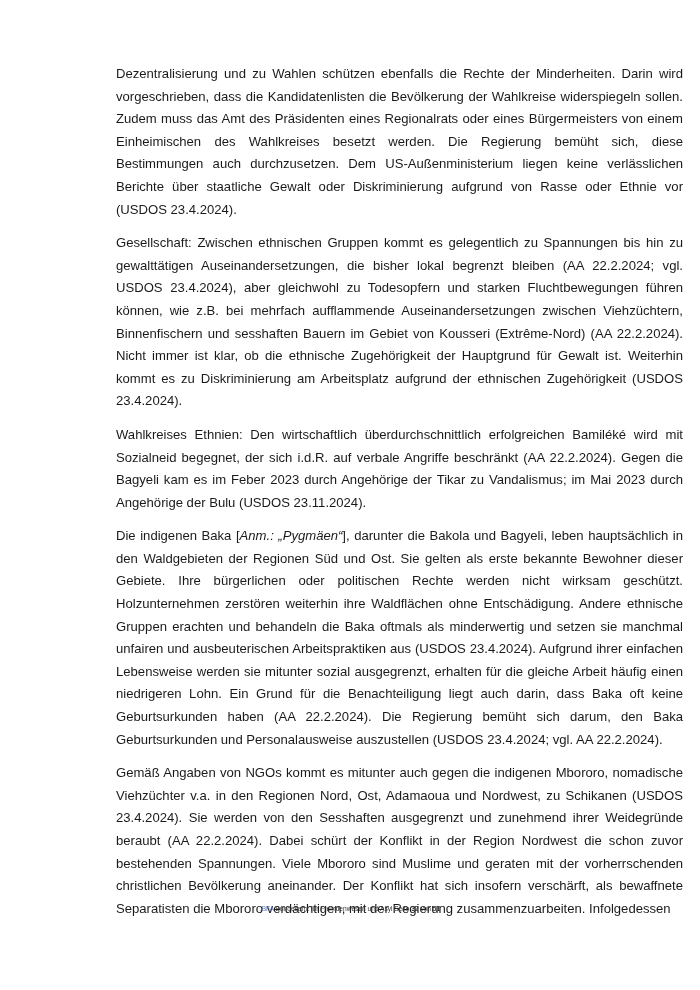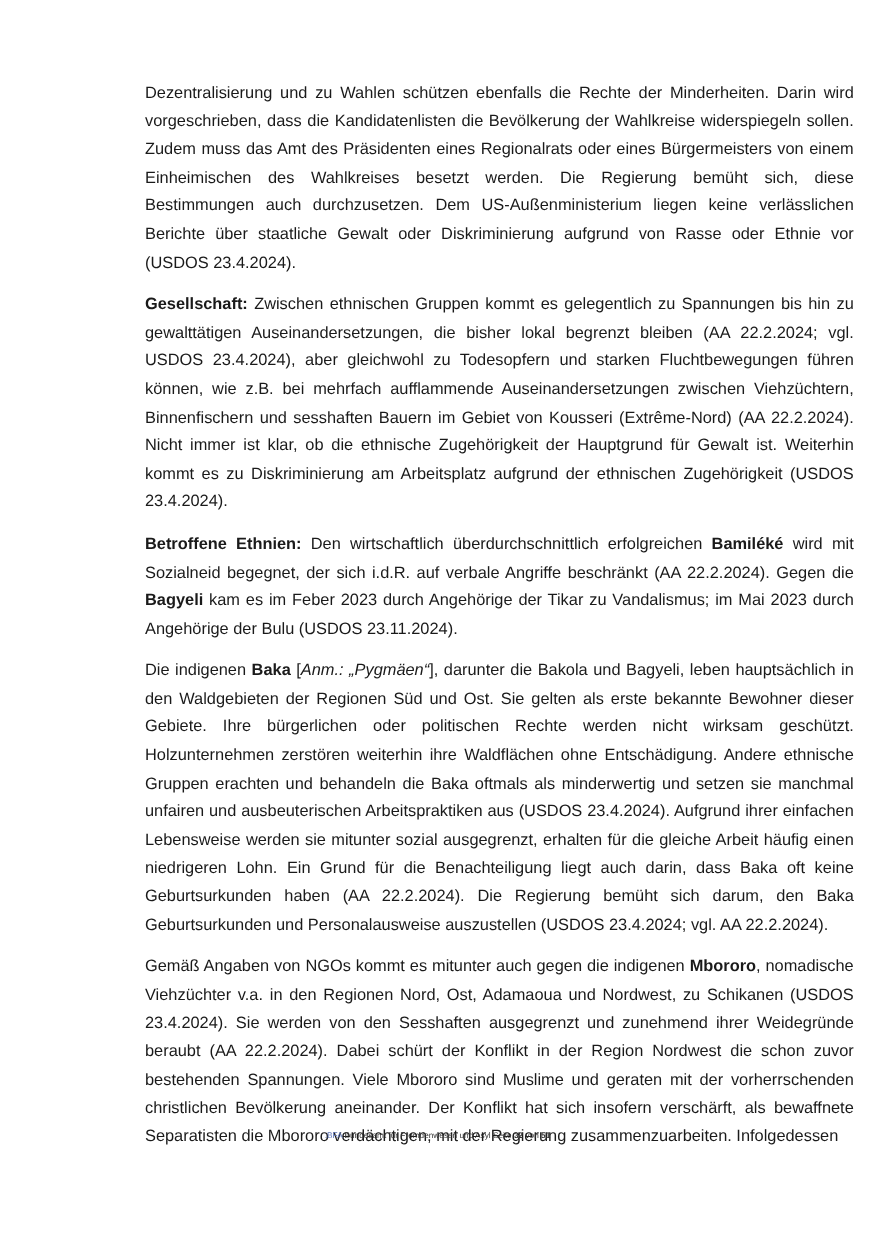--- a/index.html
+++ b/index.html
@@ -22,21 +22,21 @@
       width: 567px;
       margin-left: 37px;
     }
     .para {
       font-size: 13.1px;
       line-height: 22.6px;
       text-align: justify;
       margin: 0 0 11px 0;
       letter-spacing: 0;
     }
-    .para b { font-weight: bold; }
+    .para b { font-weight: normal; }
     .para i { font-style: italic; }
     .footer {
       position: absolute;
       left: 0;
       width: 700px;
       top: 905px;
       text-align: center;
       font-size: 6.6px;
       color: #333;
       font-family: "Liberation Sans", sans-serif;
@@ -50,21 +50,21 @@
 <div class="page-content">
   <p class="para">
     <span>Dezentralisierung und zu Wahlen schützen ebenfalls die Rechte der Minderheiten. Darin wird vorgeschrieben, dass die Kandidatenlisten die Bevölkerung der Wahlkreise widerspiegeln sollen. Zudem muss das Amt des Präsidenten eines Regionalrats oder eines Bürgermeisters von einem Einheimischen des Wahlkreises besetzt werden. Die Regierung bemüht sich, diese Bestimmungen auch durchzusetzen. Dem US-Außenministerium liegen keine verlässlichen Berichte über staatliche Gewalt oder Diskriminierung aufgrund von Rasse oder Ethnie vor (USDOS 23.4.2024).</span>
   </p>
 
   <p class="para">
     <b>Gesellschaft:</b><span> Zwischen ethnischen Gruppen kommt es gelegentlich zu Spannungen bis hin zu gewalttätigen Auseinandersetzungen, die bisher lokal begrenzt bleiben (AA 22.2.2024; vgl. USDOS 23.4.2024), aber gleichwohl zu Todesopfern und starken Fluchtbewegungen führen können, wie z.B. bei mehrfach aufflammende Auseinandersetzungen zwischen Viehzüchtern, Binnenfischern und sesshaften Bauern im Gebiet von Kousseri (Extrême-Nord) (AA 22.2.2024). Nicht immer ist klar, ob die ethnische Zugehörigkeit der Hauptgrund für Gewalt ist. Weiterhin kommt es zu Diskriminierung am Arbeitsplatz aufgrund der ethnischen Zugehörigkeit (USDOS 23.4.2024).</span>
   </p>
 
   <p class="para">
-    <b>Betroffene Ethnien:</b><span> Den wirtschaftlich überdurchschnittlich erfolgreichen </span><b>Bamiléké</b><span> wird mit Sozialneid begegnet, der sich i.d.R. auf verbale Angriffe beschränkt (AA 22.2.2024). Gegen die </span><b>Bagyeli</b><span> kam es im Feber 2023 durch Angehörige der Tikar zu Vandalismus; im Mai 2023 durch Angehörige der Bulu (USDOS 23.11.2024).</span>
+    <b>Wahlkreises Ethnien:</b><span> Den wirtschaftlich überdurchschnittlich erfolgreichen </span><b>Bamiléké</b><span> wird mit Sozialneid begegnet, der sich i.d.R. auf verbale Angriffe beschränkt (AA 22.2.2024). Gegen die </span><b>Bagyeli</b><span> kam es im Feber 2023 durch Angehörige der Tikar zu Vandalismus; im Mai 2023 durch Angehörige der Bulu (USDOS 23.11.2024).</span>
   </p>
 
   <p class="para">
     <span>Die indigenen </span><b>Baka</b><span> [</span><i>Anm.: „Pygmäen“</i><span>], darunter die Bakola und Bagyeli, leben hauptsächlich in den Waldgebieten der Regionen Süd und Ost. Sie gelten als erste bekannte Bewohner dieser Gebiete. Ihre bürgerlichen oder politischen Rechte werden nicht wirksam geschützt. Holzunternehmen zerstören weiterhin ihre Waldflächen ohne Entschädigung. Andere ethnische Gruppen erachten und behandeln die Baka oftmals als minderwertig und setzen sie manchmal unfairen und ausbeuterischen Arbeitspraktiken aus (USDOS 23.4.2024). Aufgrund ihrer einfachen Lebensweise werden sie mitunter sozial ausgegrenzt, erhalten für die gleiche Arbeit häufig einen niedrigeren Lohn. Ein Grund für die Benachteiligung liegt auch darin, dass Baka oft keine Geburtsurkunden haben (AA 22.2.2024). Die Regierung bemüht sich darum, den Baka Geburtsurkunden und Personalausweise auszustellen (USDOS 23.4.2024; vgl. AA 22.2.2024).</span>
   </p>
 
   <p class="para">
     <span>Gemäß Angaben von NGOs kommt es mitunter auch gegen die indigenen </span><b>Mbororo</b><span>, nomadische Viehzüchter v.a. in den Regionen Nord, Ost, Adamaoua und Nordwest, zu Schikanen (USDOS 23.4.2024). Sie werden von den Sesshaften ausgegrenzt und zunehmend ihrer Weidegründe beraubt (AA 22.2.2024). Dabei schürt der Konflikt in der Region Nordwest die schon zuvor bestehenden Spannungen. Viele Mbororo sind Muslime und geraten mit der vorherrschenden christlichen Bevölkerung aneinander. Der Konflikt hat sich insofern verschärft, als bewaffnete Separatisten die Mbororo verdächtigen, mit der Regierung zusammenzuarbeiten. Infolgedessen</span>
   </p>
 </div>

